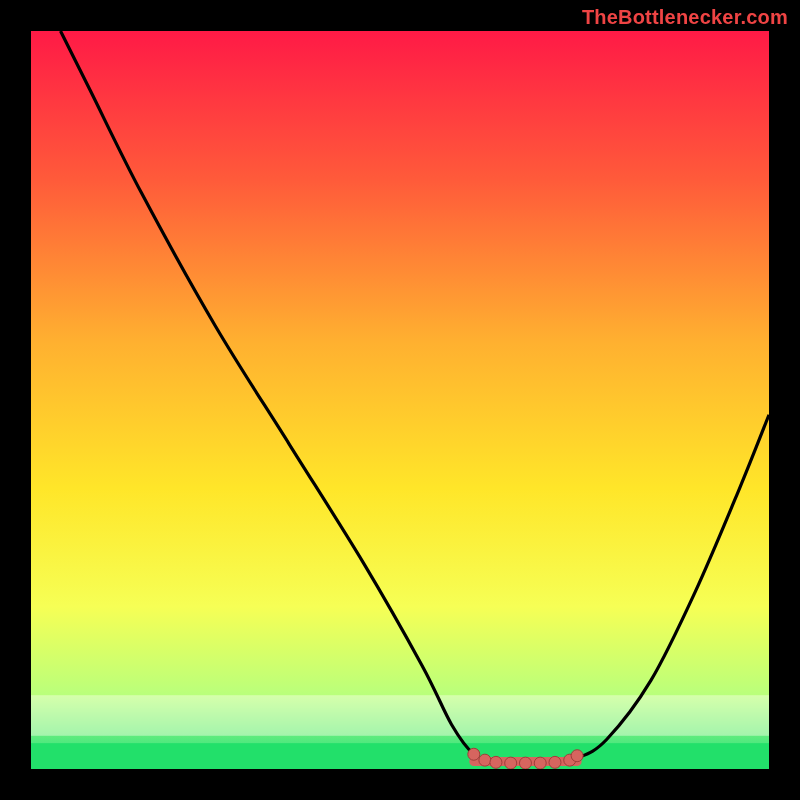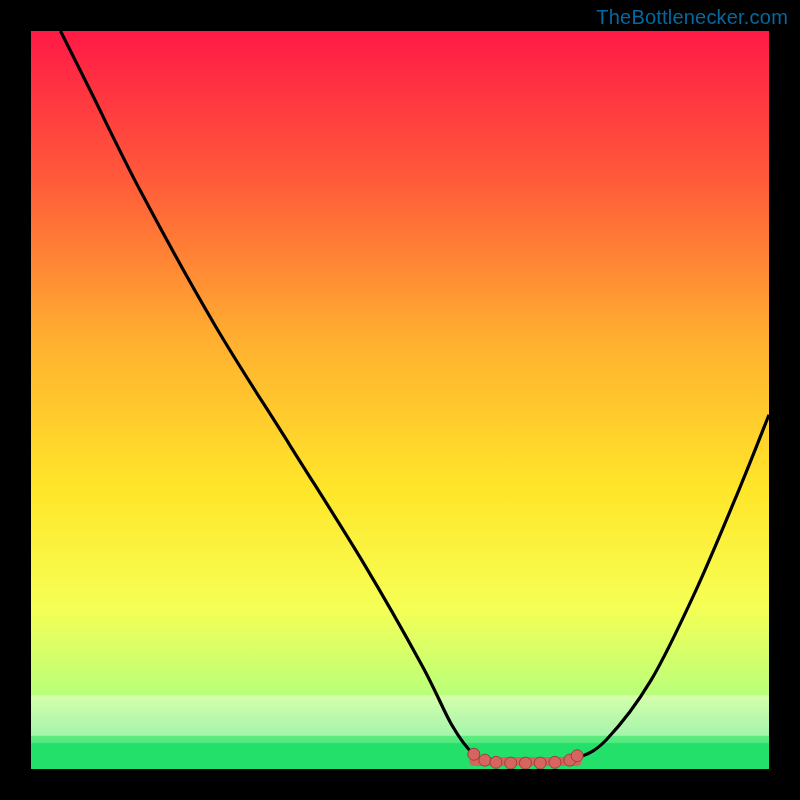--- a/index.html
+++ b/index.html
@@ -21,23 +21,23 @@
     left: 31px;
     top: 31px;
     width: 738px;
     height: 738px;
     overflow: hidden;
   }
   .attribution {
     position: absolute;
     top: 6px;
     right: 12px;
-    color: #0369a1;
+    color: #ef4444;
     font-size: 20px;
-    font-weight: 400;
+    font-weight: 700;
     letter-spacing: 0.2px;
   }
   svg { display: block; }
 </style>
 </head>
 <body>
 
 <div class="frame">
   <div class="attribution">TheBottlenecker.com</div>
 

